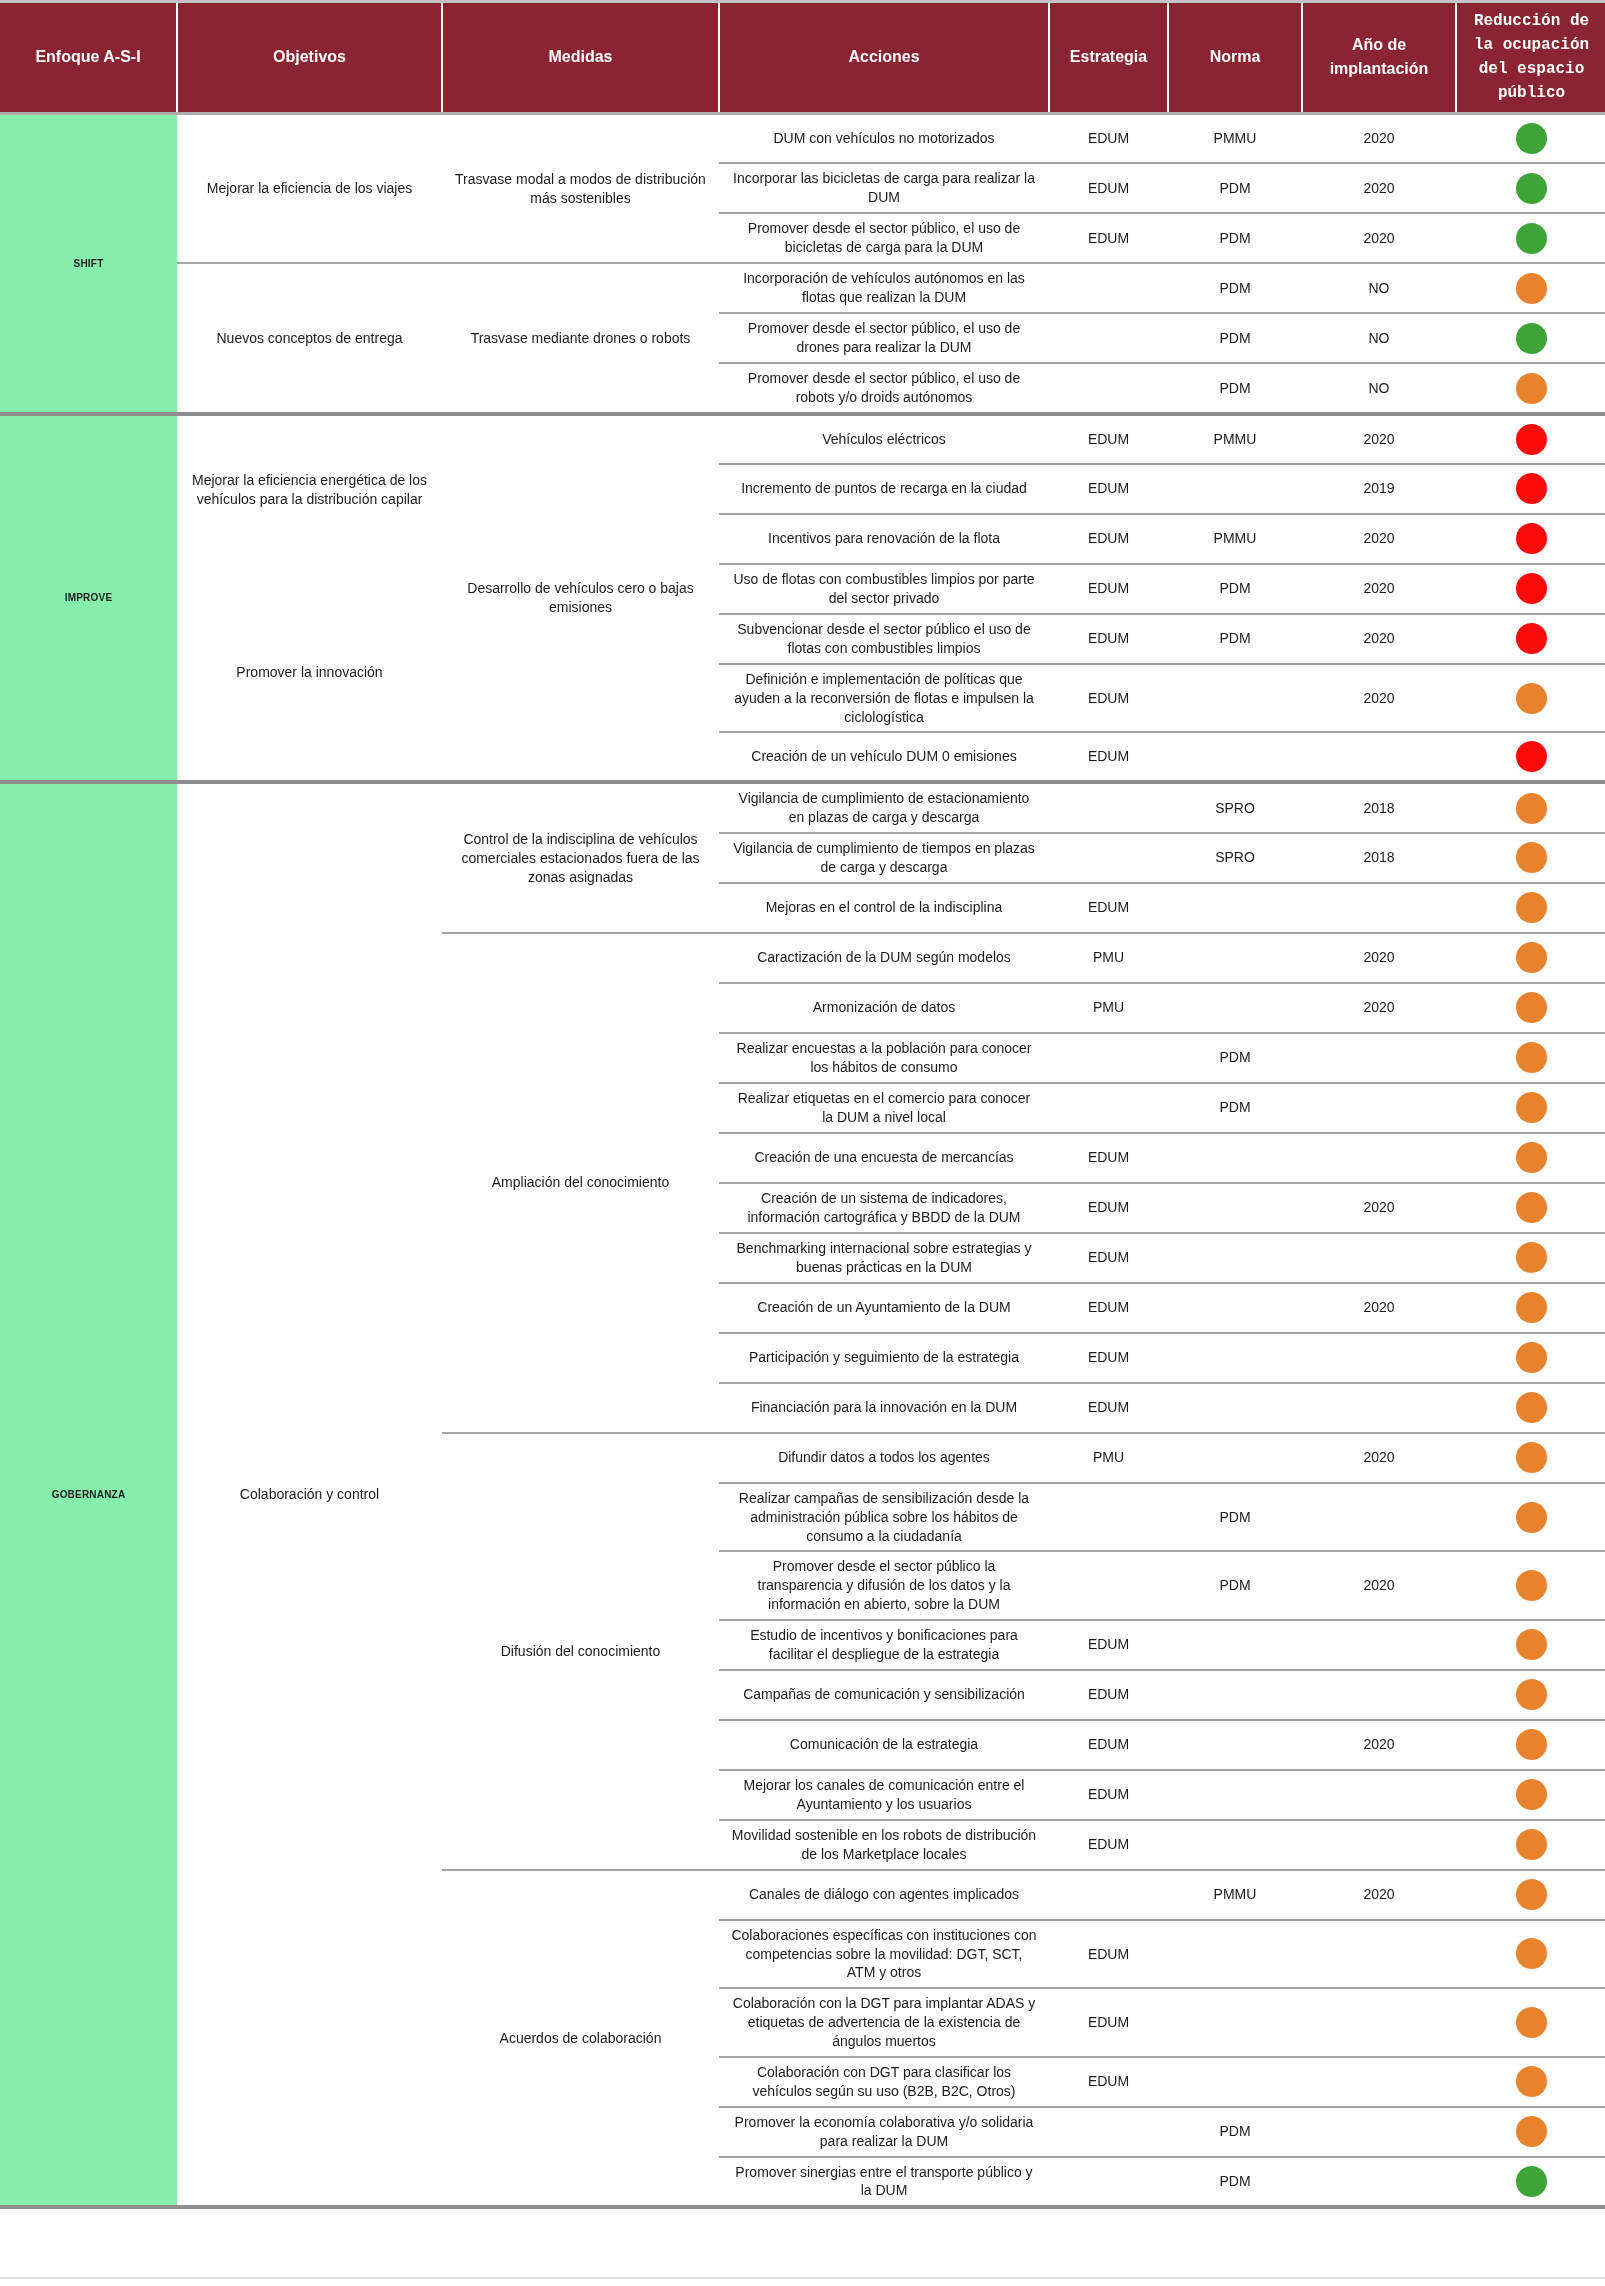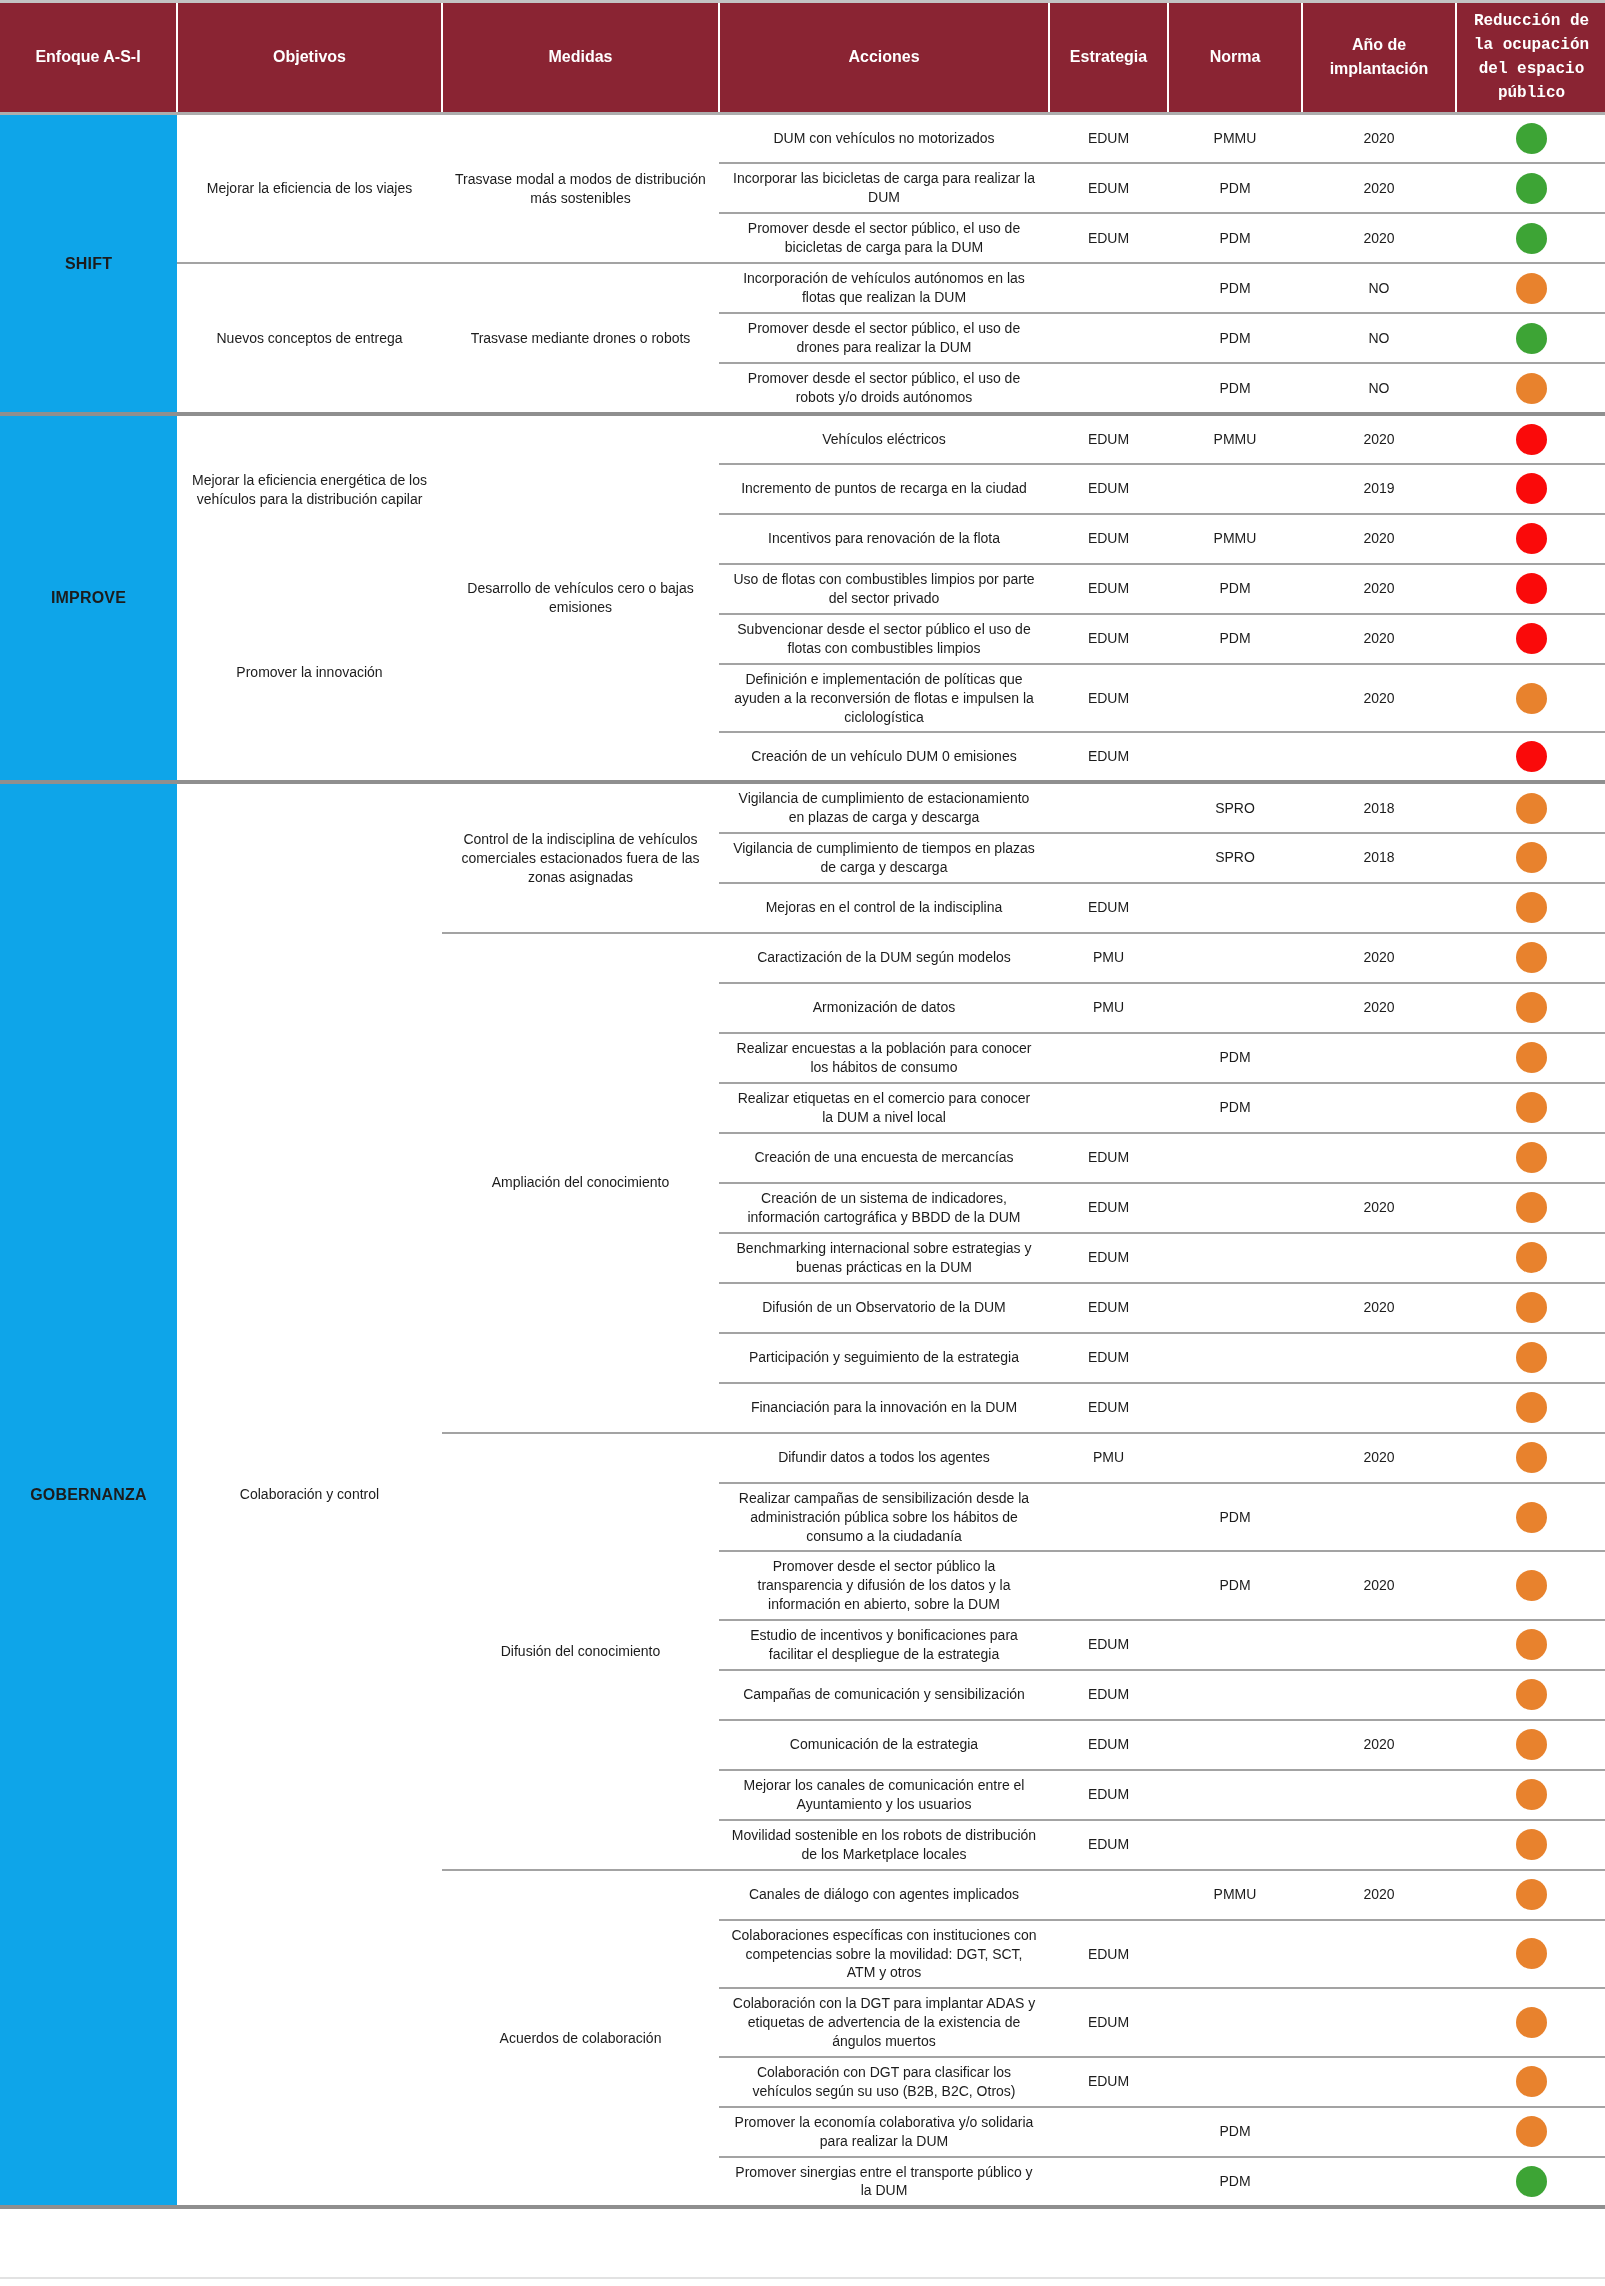--- a/index.html
+++ b/index.html
@@ -11,21 +11,21 @@
     background:#8A2433;color:#ffffff;font-weight:bold;font-size:16px;line-height:1.5;
     text-align:center;vertical-align:middle;height:101px;padding:3.9px 7.8px;
     border-right:2.9px solid #ffffff;border-bottom:3.9px solid #adadad;
   }
   thead th:last-child{border-right:none;font-family:Liberation Mono, monospace;}
   tbody tr{height:50px;}
   td{
     background:#ffffff;text-align:center;vertical-align:middle;
     font-size:14px;line-height:1.35;padding:4.9px 11.6px;
   }
-  td.section-cell{background:#0ea5e9;font-weight:bold;font-size:16px;letter-spacing:0.2px;}
+  td.section-cell{background:#86efac;font-weight:bold;font-size:10px;letter-spacing:0.2px;}
   td.objetivo-cell,td.medida-cell{padding:4.9px 11.6px;}
   .bt{border-top:2.9px solid #A3A3A3;}
   .bt-s{border-top:4.9px solid #8F8F8F;}
   .dot{display:inline-block;width:31px;height:31px;border-radius:50%;vertical-align:middle;}
   .page-bottom-line{position:absolute;left:0;top:2277px;width:1606px;height:1.9px;background:#e2e2e2;}
 </style>
 </head>
 <body>
 
 <div class="page">
@@ -221,21 +221,21 @@
           <td class="bt"><span class="dot" style="background: rgb(232, 130, 45);"></span></td>
         </tr>
         <tr>
           <td class="bt">Benchmarking internacional sobre estrategias y buenas prácticas en la DUM</td>
           <td class="bt">EDUM</td>
           <td class="bt"></td>
           <td class="bt"></td>
           <td class="bt"><span class="dot" style="background: rgb(232, 130, 45);"></span></td>
         </tr>
         <tr>
-          <td class="bt">Difusión de un Observatorio de la DUM</td>
+          <td class="bt">Creación de un Ayuntamiento de la DUM</td>
           <td class="bt">EDUM</td>
           <td class="bt"></td>
           <td class="bt">2020</td>
           <td class="bt"><span class="dot" style="background: rgb(232, 130, 45);"></span></td>
         </tr>
         <tr>
           <td class="bt">Participación y seguimiento de la estrategia</td>
           <td class="bt">EDUM</td>
           <td class="bt"></td>
           <td class="bt"></td>

